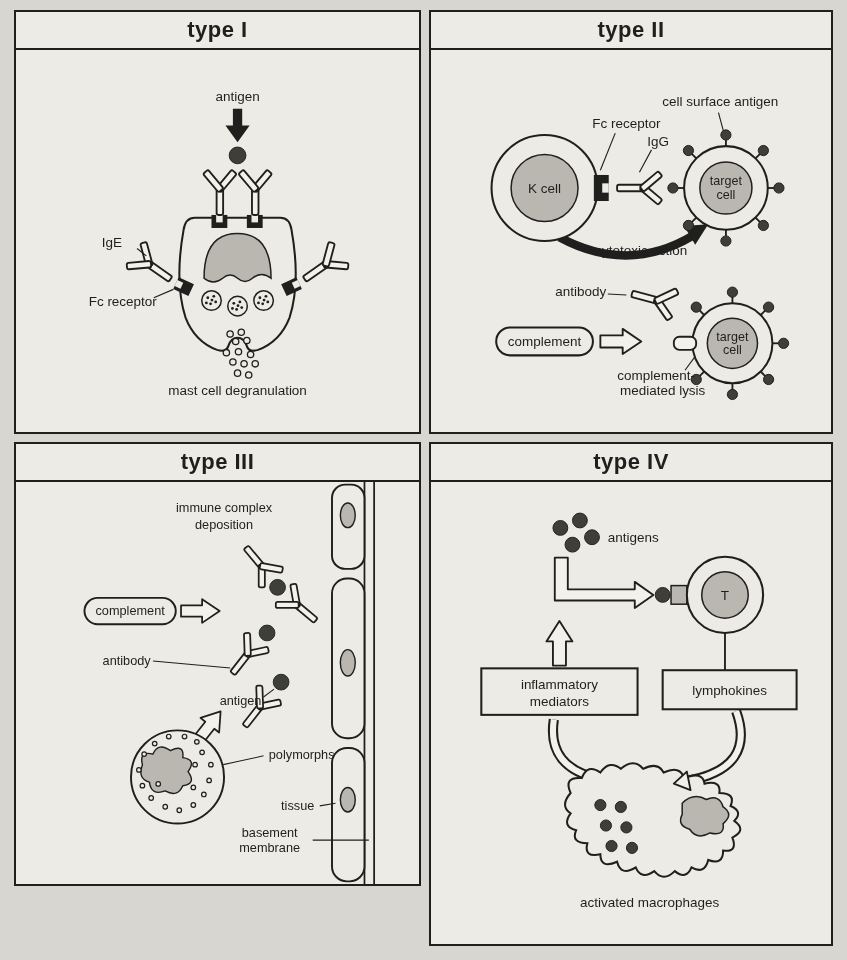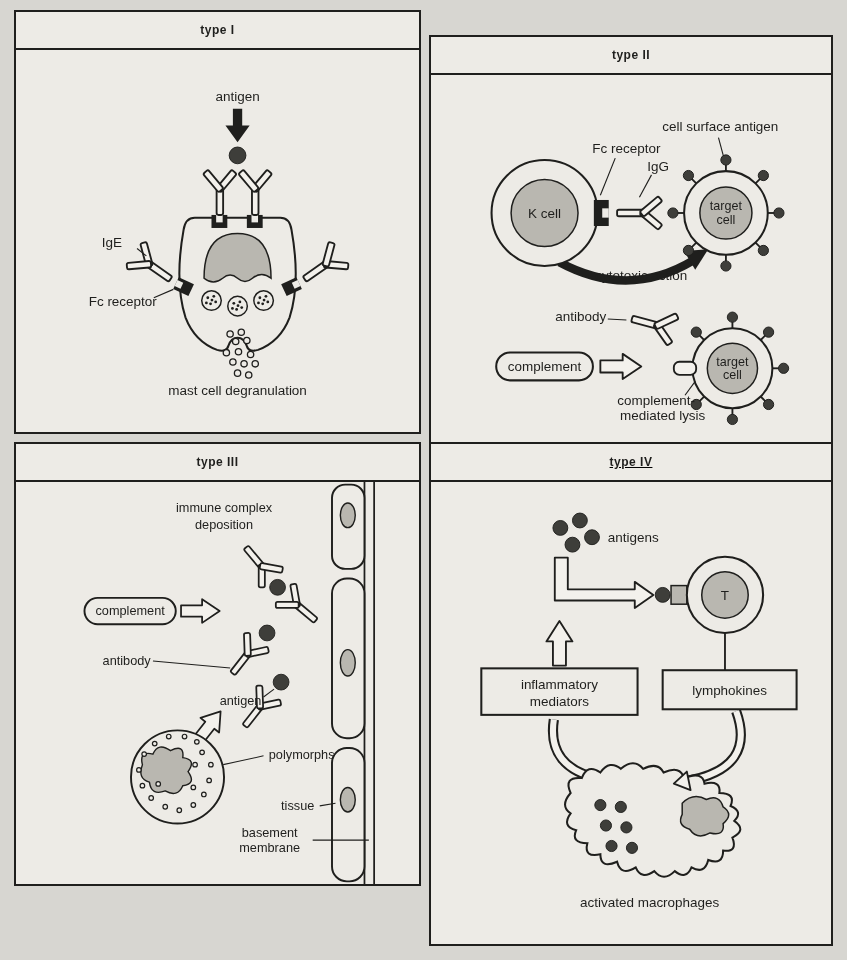--- a/index.html
+++ b/index.html
@@ -1,19 +1,19 @@
 <!DOCTYPE html>
 <html style="--ink: #1f1f1d; --paper: #edebe6; --page: #d7d6d1; --gray: #b9b7b0; --dark: #3e3e3a; --white: #f3f1ec;"><head>
 <meta charset="utf-8">
 <style>
   html,body{margin:0;padding:0;}
   body{background:var(--page,#d7d6d1);}
   .page{position:relative;width:847px;height:960px;background:var(--page,#d7d6d1);font-family:"Liberation Sans",sans-serif;overflow:hidden;}
   .panel{position:absolute;background:var(--paper,#edebe6);border:2.5px solid var(--ink,#1f1f1d);box-sizing:border-box;display:flex;flex-direction:column;}
-  .panel-header{height:36px;line-height:36px;text-align:center;border-bottom:2px solid var(--ink,#1f1f1d);font-weight:bold;font-size:12px;color:var(--ink,#1f1f1d);letter-spacing:0.5px;}
+  .panel-header{height:36px;line-height:36px;text-align:center;border-bottom:2px solid var(--ink,#1f1f1d);font-weight:bold;font-size:22px;color:var(--ink,#1f1f1d);letter-spacing:0.5px;}
   .panel-body{flex:1;min-height:0;padding-left:28px;}
   .panel-body svg{display:block;width:100%;height:100%;}
   text{font-family:"Liberation Sans",sans-serif;font-size:14.5px;fill:var(--ink,#1f1f1d);}
   .t13{font-size:13.5px;}
   .abp{fill:var(--white,#f3f1ec);stroke:var(--ink,#1f1f1d);stroke-width:2;}
   .ball{fill:var(--dark,#3e3e3a);stroke:var(--ink,#1f1f1d);stroke-width:1;}
   .granc{fill:var(--paper,#edebe6);stroke:var(--ink,#1f1f1d);stroke-width:1.6;}
   .dot{fill:var(--ink,#1f1f1d);}
   .smallc{fill:var(--paper,#edebe6);stroke:var(--ink,#1f1f1d);stroke-width:1.4;}
   .cellLine{fill:var(--paper,#edebe6);stroke:var(--ink,#1f1f1d);stroke-width:2.2;}
@@ -113,21 +113,21 @@
         <line class="ln" x1="100" y1="196" x2="110" y2="204"></line>
         <text x="62" y="195">IgE</text>
         <line class="ln" x1="118" y1="249" x2="139" y2="240"></line>
         <text x="48" y="258">Fc receptor</text>
 
         <text x="208" y="354" text-anchor="middle">mast cell degranulation</text>
       </svg>
     </div>
   </div>
 
-  <div class="panel" style="left:429px;top:10px;width:404px;height:424px;margin-top:25px;">
+  <div class="panel" style="left:429px;top:10px;width:404px;height:424px;">
     <div class="panel-header">
       <span>type II</span>
     </div>
     <div class="panel-body">
       <svg viewBox="0 0 400 376" preserveAspectRatio="xMidYMid meet">
         <text x="281" y="43" text-anchor="middle">cell surface antigen</text>
         <line class="ln" x1="279" y1="50" x2="286" y2="76"></line>
 
         <path class="inkCurve" d="M108,184 Q182,224 252,182"></path>
         <polygon class="fillInk" points="268,170 254,192 242,172"></polygon>
@@ -257,21 +257,21 @@
         <text x="258" y="374">tissue</text>
         <line class="ln" x1="302" y1="369" x2="320" y2="366"></line>
 
         <text x="245" y="404" text-anchor="middle">basement</text>
         <text x="245" y="422" text-anchor="middle">membrane</text>
         <line class="ln" x1="294" y1="408" x2="358" y2="408"></line>
       </svg>
     </div>
   </div>
 
-  <div class="panel" style="left:429px;top:442px;width:404px;height:504px;text-decoration:underline;">
+  <div class="panel" style="left:429px;top:442px;width:404px;height:504px;">
     <div class="panel-header">
       <span>type IV</span>
     </div>
     <div class="panel-body">
       <svg viewBox="0 0 400 458" preserveAspectRatio="xMidYMid meet">
 
         <circle class="ball" cx="109" cy="30" r="8"></circle>
         <circle class="ball" cx="130" cy="22" r="8"></circle>
         <circle class="ball" cx="122" cy="48" r="8"></circle>
         <circle class="ball" cx="143" cy="40" r="8"></circle>

